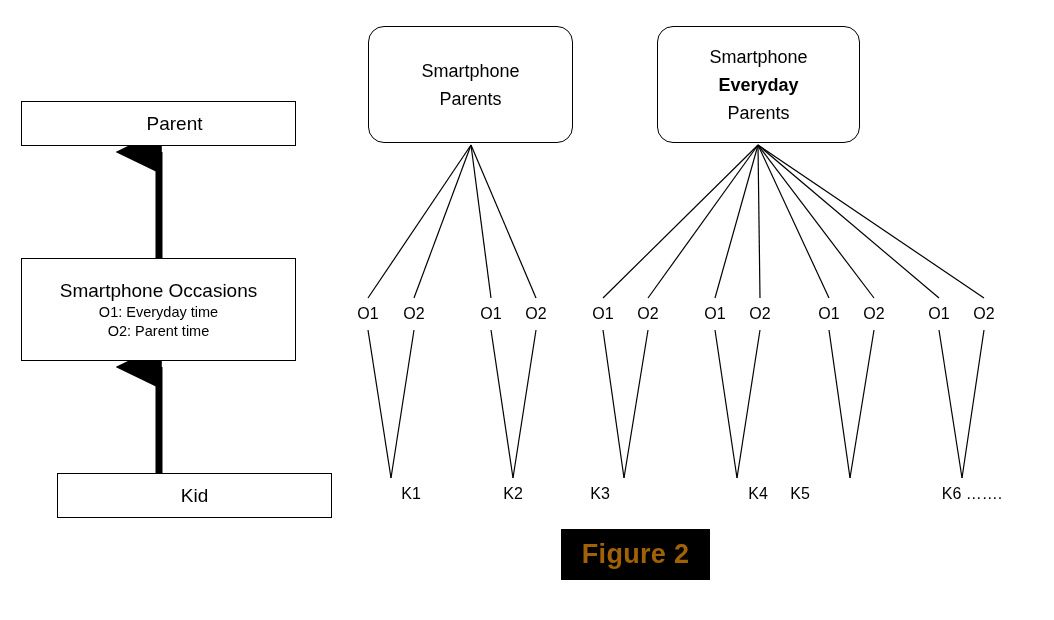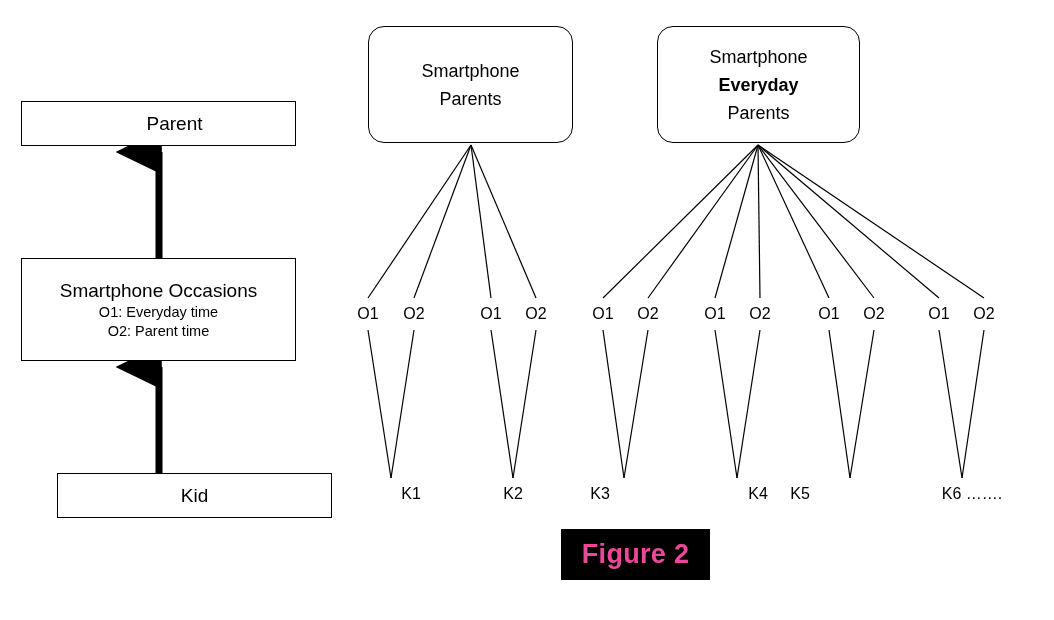--- a/index.html
+++ b/index.html
@@ -92,21 +92,21 @@
   .kid-label      { top: 483px; }
 
   
   #figure-caption {
     position: absolute;
     left: 561px;
     top: 529px;
     width: 149px;
     height: 51px;
     background: #000000;
-    color: #ec4899;
+    color: #a16207;
     font-size: 27px;
     font-weight: bold;
     display: flex;
     align-items: center;
     justify-content: center;
     letter-spacing: 0.3px;
   }
 </style>
 </head>
 <body>

